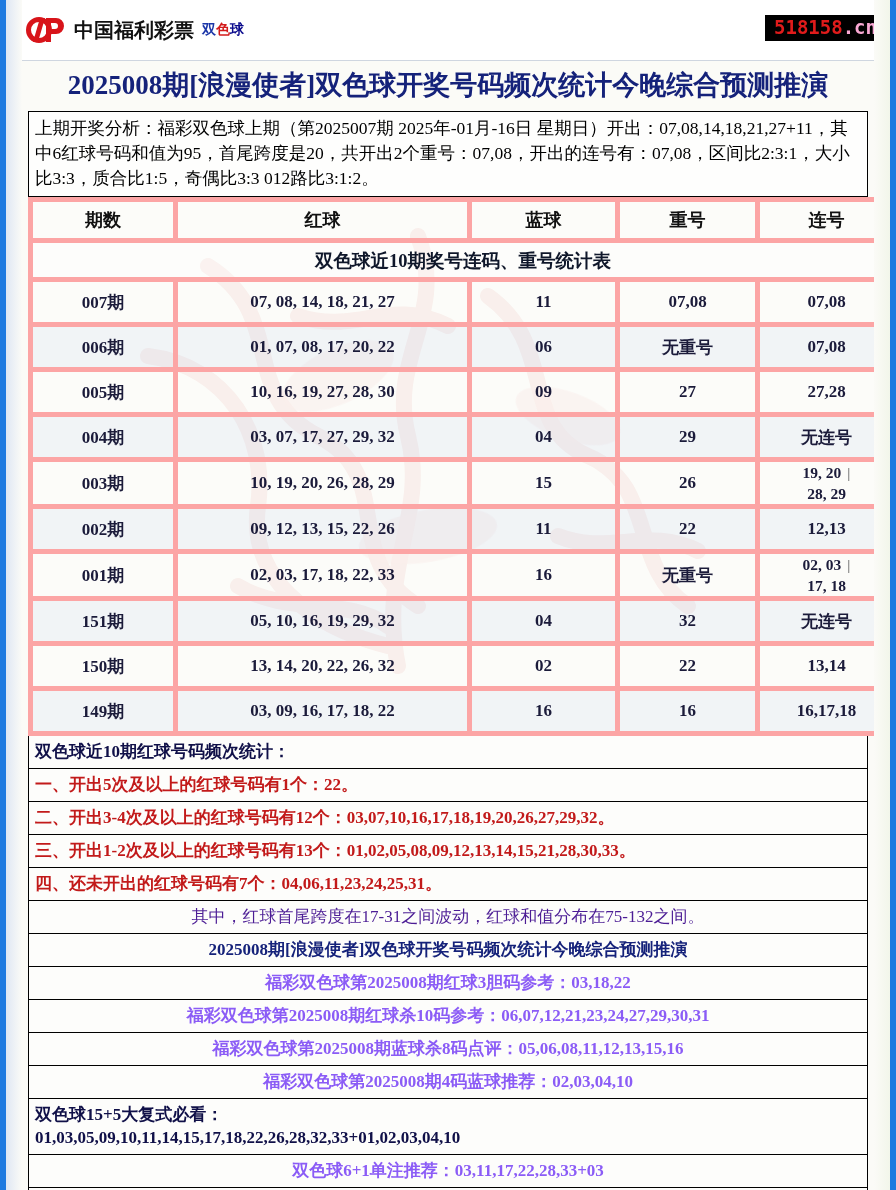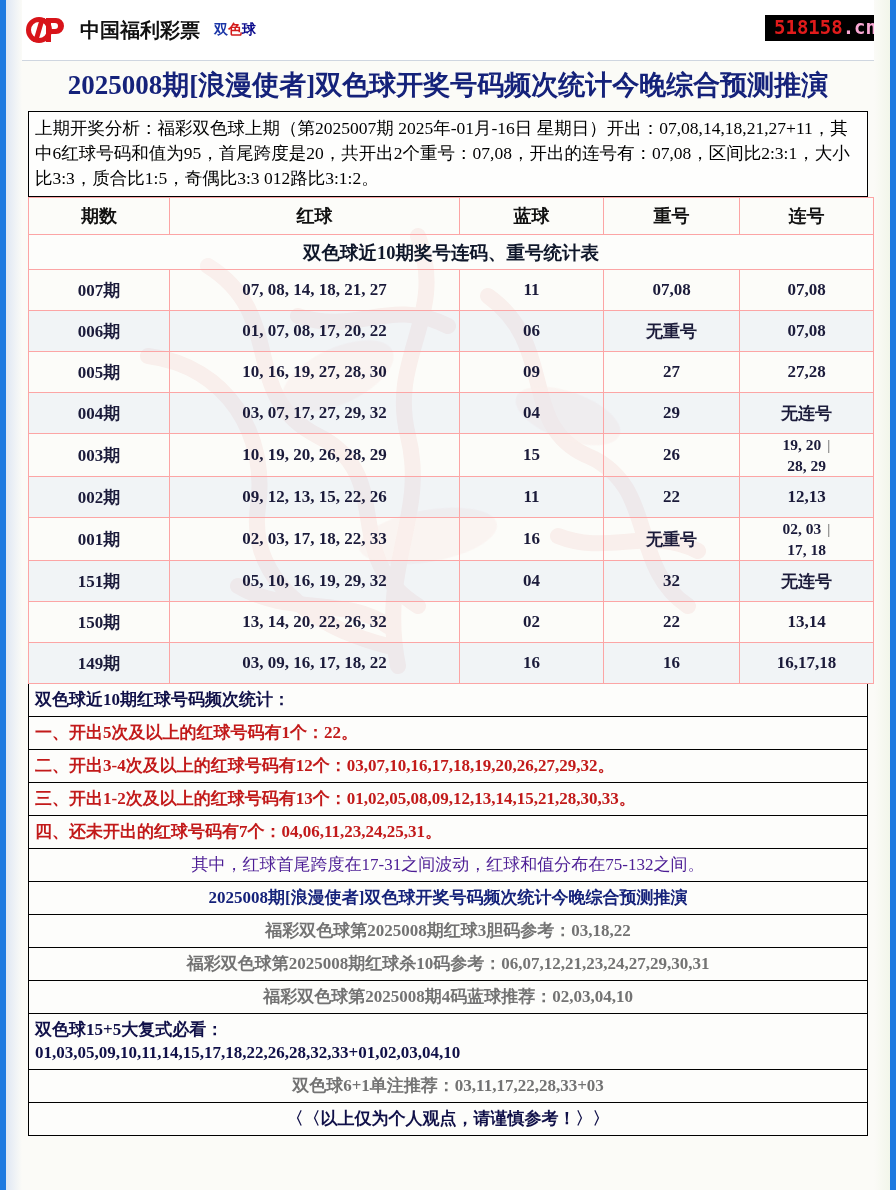--- a/index.html
+++ b/index.html
@@ -19,21 +19,21 @@
   .edge-soft.right{right:6px;background:linear-gradient(to left,#f2f6ea,#fbfbf7);}
 
   .page{position:absolute;left:0;top:0;width:896px;height:1190px;}
 
   
   .header{
     position:relative;height:60px;
     background:#ffffff;
     border-bottom:1px solid #cfd6e0;
   }
-  .logo-wrap{position:absolute;left:22px;top:12px;display:flex;align-items:center;gap:14px;}
+  .logo-wrap{position:absolute;left:22px;top:12px;display:flex;align-items:center;gap:8px;}
   .logo-mark{
     width:44px;height:36px;position:relative;
     display:flex;align-items:center;justify-content:center;
   }
   .logo-mark svg{display:block;}
   .logo-cn{
     font-family:"DejaVu Sans","Liberation Sans",sans-serif;
     font-size:20px;font-weight:bold;color:#111;letter-spacing:0px;
   }
   .logo-ssq{
@@ -91,21 +91,21 @@
   }
 
   
   .tbl{
     position:relative;z-index:1;
     width:100%;border-collapse:collapse;
     table-layout:fixed;
     font-size:17px;
   }
   .tbl td,.tbl th{
-    border:1px solid #fca5a5;
+    border:5px solid #fca5a5;
     text-align:center;
     color:#1b1b3a;
     font-weight:bold;
     padding:0;
     height:40px;
     vertical-align:middle;
     background:rgba(255,255,255,0.30);
   }
   .tbl tr:nth-child(even) td{background:rgba(226,233,245,0.42);}
   .tbl .cap{
@@ -128,21 +128,21 @@
   .statrow{
     position:relative;z-index:1;
     border:1px solid #000;border-top:none;
     padding:4px 6px 5px 6px;
     font-size:17px;line-height:23px;
     background:rgba(255,255,255,0.45);
   }
   .statrow.red{color:#c21a1a;font-weight:bold;}
   .statrow.black{color:#4c1d95;text-align:center;}
   .statrow.center{text-align:center;color:#15227a;font-weight:bold;}
-  .statrow.center-dark{text-align:center;color:#737373;font-weight:bold;}
+  .statrow.center-dark{text-align:center;color:#8b5cf6;font-weight:bold;}
   .statrow.left-dark{color:#101048;font-weight:bold;text-align:left;}
   .statrow.foot{text-align:center;color:#101048;font-weight:bold;font-size:17px;}
 </style>
 </head>
 <body>
 
 <div class="page">
 
   <div class="edge left"></div>
   <div class="edge-soft left"></div>
@@ -291,20 +291,21 @@
     <div class="statrow left-dark">双色球近10期红球号码频次统计：</div>
     <div class="statrow red">一、开出5次及以上的红球号码有1个：22。</div>
     <div class="statrow red">二、开出3-4次及以上的红球号码有12个：03,07,10,16,17,18,19,20,26,27,29,32。</div>
     <div class="statrow red">三、开出1-2次及以上的红球号码有13个：01,02,05,08,09,12,13,14,15,21,28,30,33。</div>
     <div class="statrow red">四、还未开出的红球号码有7个：04,06,11,23,24,25,31。</div>
     <div class="statrow black">其中，红球首尾跨度在17-31之间波动，红球和值分布在75-132之间。</div>
 
     <div class="statrow center">2025008期[浪漫使者]双色球开奖号码频次统计今晚综合预测推演</div>
     <div class="statrow center-dark">福彩双色球第2025008期红球3胆码参考：03,18,22</div>
     <div class="statrow center-dark">福彩双色球第2025008期红球杀10码参考：06,07,12,21,23,24,27,29,30,31</div>
+    <div class="statrow center-dark">福彩双色球第2025008期蓝球杀8码点评：05,06,08,11,12,13,15,16</div>
     <div class="statrow center-dark">福彩双色球第2025008期4码蓝球推荐：02,03,04,10</div>
     <div class="statrow left-dark">
       <div>双色球15+5大复式必看：</div>
       <div>01,03,05,09,10,11,14,15,17,18,22,26,28,32,33+01,02,03,04,10</div>
     </div>
     <div class="statrow center-dark">双色球6+1单注推荐：03,11,17,22,28,33+03</div>
     <div class="statrow foot">〈〈以上仅为个人观点，请谨慎参考！〉〉</div>
 
   </div>
 </div>

